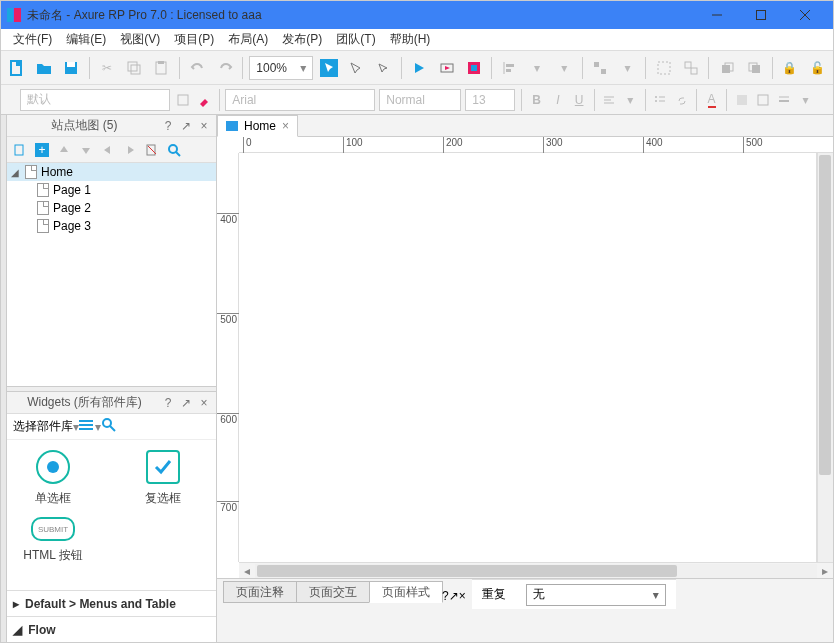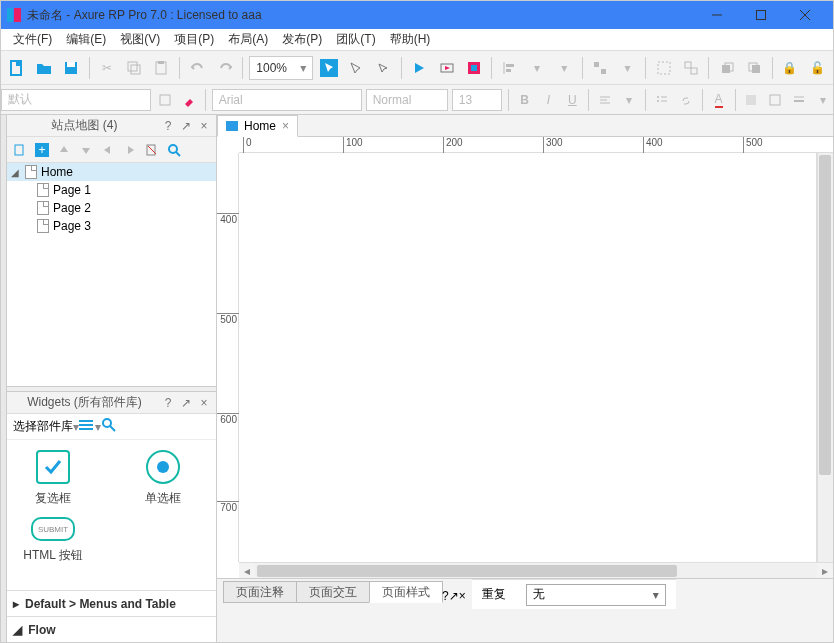--- a/index.html
+++ b/index.html
@@ -4,21 +4,21 @@
 <style>
 *{box-sizing:border-box;margin:0;padding:0;font-family:"Microsoft YaHei","Segoe UI",sans-serif;font-size:12px;user-select:none}
 body{width:834px;height:643px;background:#fff;overflow:hidden;display:flex;flex-direction:column;border:1px solid #ccc}
 .titlebar{height:28px;display:flex;align-items:center;padding:0 6px;background:#3b82f6}
 .titlebar .logo{width:14px;height:14px;display:inline-block;margin-right:6px}
 .titlebar .title{flex:1;color:#333}
 .winbtn{width:44px;height:28px;display:flex;align-items:center;justify-content:center;color:#333}
 .menubar{height:22px;display:flex;align-items:center;padding:0 6px;gap:2px;border-bottom:1px solid #ddd}
 .menuitem{padding:2px 6px;color:#333}
 .toolbar{height:34px;background:#f3f3f3;border-bottom:1px solid #ddd;display:flex;align-items:center;padding:0 4px;gap:4px}
-.toolbar2{height:30px;background:#f3f3f3;border-bottom:1px solid #ccc;display:flex;align-items:center;padding:0 0;gap:4px}
+.toolbar2{height:30px;background:#f3f3f3;border-bottom:1px solid #ccc;display:flex;align-items:center;padding:0 19px;gap:4px}
 .tbtn{width:24px;height:24px;display:flex;align-items:center;justify-content:center;border-radius:2px;color:#666}
 .sep{width:1px;height:22px;background:#ccc;margin:0 2px}
 .zoom{height:24px;background:#fff;border:1px solid #ccc;display:flex;align-items:center;padding:0 6px;min-width:64px;color:#333}
 .zoom .dd{margin-left:auto;color:#888}
 .dullbtn{color:#bbb}
 .main{flex:1;display:flex;min-height:0}
 .leftcol{width:210px;display:flex;flex-direction:column;border-right:1px solid #ccc}
 .panelhdr{height:22px;background:#f3f3f3;border-bottom:1px solid #ddd;display:flex;align-items:center;padding:0 4px}
 .panelhdr .pt{flex:1;text-align:center;color:#555}
 .panelhdr .pbtn{width:16px;height:16px;display:flex;align-items:center;justify-content:center;color:#777;margin-left:2px}
@@ -321,21 +321,21 @@
       </svg>
     </div>
   <div class="tbtn dullbtn">▾</div>
 </div>
 
 <div class="main">
   <div class="leftnudge"></div>
   <div class="leftcol">
 
     <div class="panelhdr">
-      <span class="pt">站点地图 (4)</span>
+      <span class="pt">站点地图 (5)</span>
       <span class="pbtn">?</span>
       <span class="pbtn">↗</span>
       <span class="pbtn">×</span>
     </div>
     <div class="sitetb">
       <span class="sbtn">
           <svg width="14" height="14">
             <rect x="2" y="2" width="8" height="10" fill="none" stroke="#1a9fe0"></rect>
           </svg>
         </span>
@@ -416,34 +416,34 @@
             </svg></span>
         <span style="color:#888">▾</span>
         <span><svg width="16" height="16">
               <circle cx="6" cy="6" r="4" fill="none" stroke="#1a9fe0" stroke-width="2"></circle>
               <line x1="9" y1="9" x2="14" y2="14" stroke="#1a9fe0" stroke-width="2"></line>
             </svg></span>
       </div>
       <div class="widgrid">
         <div class="wrow">
           <div class="witem">
+            <div class="wic" style="border-radius:50%">
+                <svg width="14" height="14">
+                  <circle cx="7" cy="7" r="6" fill="#1a9fe0"></circle>
+                </svg>
+              </div>
+            <span class="wlabel">单选框</span>
+          </div>
+          <div class="witem">
             <div class="wic">
                 <svg width="20" height="20">
                   <polyline points="3,10 8,15 17,4" fill="none" stroke="#1a9fe0" stroke-width="3"></polyline>
                 </svg>
               </div>
             <span class="wlabel">复选框</span>
-          </div>
-          <div class="witem">
-            <div class="wic" style="border-radius:50%">
-                <svg width="14" height="14">
-                  <circle cx="7" cy="7" r="6" fill="#1a9fe0"></circle>
-                </svg>
-              </div>
-            <span class="wlabel">单选框</span>
           </div>
         </div>
         <div class="wrow">
           <div class="witem">
             <div class="wic" style="border-radius:10px;width:44px;height:24px">
                 <span style="font-size:8px;color:#888">SUBMIT</span>
               </div>
             <span class="wlabel">HTML 按钮</span>
           </div>
         </div>

